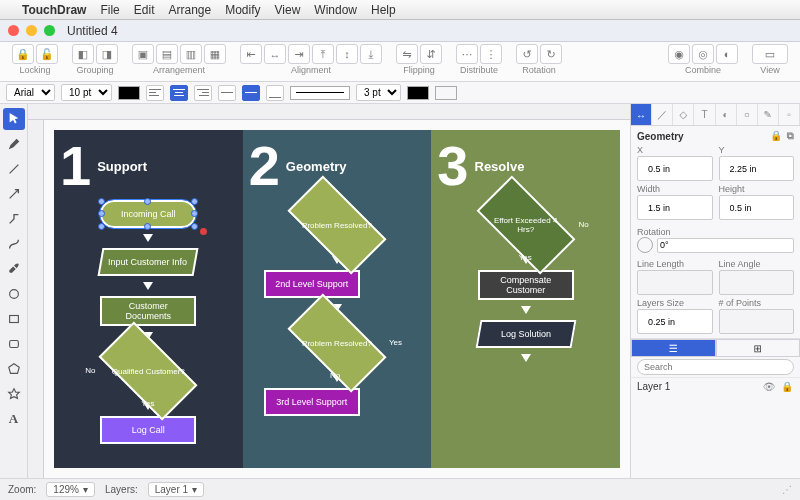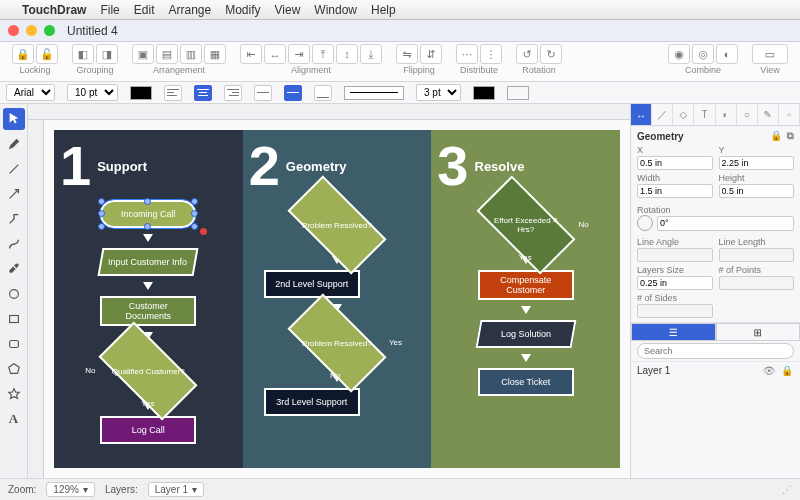--- a/index.html
+++ b/index.html
@@ -16,21 +16,21 @@
 .doc-title{font-size:12px;color:#333;}
 
 .toolbar { height:40px; background:#fbfbfc; border-bottom:1px solid #d6d6dd; display:flex; align-items:flex-start; padding:2px 8px; gap:6px; }
 .tgroup { display:flex; flex-direction:column; align-items:center; gap:1px; padding:0 4px;}
 .tgroup .row{display:flex;gap:2px;}
 .tgroup .lbl{font-size:9px;color:#888;}
 .tbtn{width:22px;height:20px;border:1px solid #d0d0d8;border-radius:3px;background:#fff;display:flex;align-items:center;justify-content:center;color:#777;font-size:11px;}
 .tbtn.wide{width:36px;}
 .spacer{flex:1;}
 
-.optbar { height:22px; background:#f7f7f9; border-bottom:1px solid #d6d6dd; display:flex; align-items:center; padding:0 6px; gap:12px; font-size:10px;}
+.optbar { height:22px; background:#f7f7f9; border-bottom:1px solid #d6d6dd; display:flex; align-items:center; padding:0 6px; gap:6px; font-size:10px;}
 .optbar select,.optbar input{height:17px;font-size:10px;border:1px solid #ccc;border-radius:2px;background:#fff;padding:0 3px;}
 .swatch{width:22px;height:14px;border:1px solid #aaa;}
 .linestyle{width:60px;height:14px;border:1px solid #aaa;background:#fff;display:flex;align-items:center;justify-content:center;}
 .linestyle::after{content:"";width:48px;height:1px;background:#000;}
 .albtn{width:18px;height:16px;border:1px solid #ccc;background:#fff;border-radius:2px;display:flex;flex-direction:column;gap:2px;padding:2px;justify-content:center;}
 .albtn span{height:1px;background:#777;display:block;}
 
 .workarea { display:flex; height:374px; }
 
 .tools { width:28px; background:#f1f1f3; border-right:1px solid #d6d6dd; display:flex; flex-direction:column; align-items:center; padding:4px 0; gap:3px;}
@@ -52,38 +52,38 @@
 .colhead{display:flex;align-items:center;gap:6px;margin-bottom:6px;}
 .colnum{font-size:56px;font-weight:700;line-height:1;}
 .coltitle{font-size:13px;font-weight:600;}
 .node{margin:6px auto;width:96px;min-height:28px;display:flex;align-items:center;justify-content:center;text-align:center;font-size:9px;color:#fff;border:2px solid #fff;padding:3px;}
 .terminator{border-radius:16px;background:#9db056;position:relative;}
 .terminator.selected{outline:1px solid #3680ff;}
 .handle{position:absolute;width:7px;height:7px;background:#9bb9ff;border:1px solid #2a5fd0;border-radius:50%;}
 .io{background:#6b8740;transform:skewX(-10deg);}
 .io>span{display:block;transform:skewX(10deg);}
 .process{background:#35506a;}
-.process.dark{background:#0f172a;margin-left:15px;}
+.process.dark{background:#a21caf;margin-left:15px;}
 .decision{width:90px;height:50px;margin:6px auto;position:relative;}
 .decision .d{position:absolute;inset:0;background:#9db056;border:2px solid #fff;transform:rotate(45deg);}
 .decision .t{position:absolute;inset:0;display:flex;align-items:center;justify-content:center;font-size:8px;text-align:center;color:#fff;padding:8px;}
 .arrow{width:0;height:0;border-left:5px solid transparent;border-right:5px solid transparent;border-top:8px solid #fff;margin:2px auto;}
 .edgelbl{position:absolute;font-size:8px;color:#fff;}
 .conn-dot{position:absolute;width:7px;height:7px;background:#e04040;border-radius:50%;}
 
 .inspector{width:170px;background:#f7f7f9;border-left:1px solid #d6d6dd;display:flex;flex-direction:column;font-size:10px;}
 .itabs{height:22px;display:flex;border-bottom:1px solid #d6d6dd;background:#f7f7f9;}
 .itab{flex:1;display:flex;align-items:center;justify-content:center;color:#888;border-right:1px solid #e0e0e4;}
 .itab.sel{background:#3763d6;color:#fff;}
 .isec{padding:4px 6px;border-bottom:1px solid #e0e0e6;}
 .isec h4{font-size:10px;font-weight:600;margin-bottom:3px;display:flex;justify-content:space-between;align-items:center;}
 .isec h4 .icons{display:flex;gap:4px;color:#888;font-size:10px;}
 .fgrid{display:grid;grid-template-columns:1fr 1fr;gap:3px 6px;}
 .fcell label{display:block;font-size:9px;color:#777;margin-bottom:1px;}
-.fcell input{width:100%;height:14px;font-size:9px;border:1px solid #ccc;border-radius:2px;padding:0 2px;}
+.fcell input{width:100%;height:25px;font-size:9px;border:1px solid #ccc;border-radius:2px;padding:0 10px;}
 .layertabs{display:flex;height:18px;}
 .layertabs .lt{flex:1;display:flex;align-items:center;justify-content:center;border:1px solid #d0d0d6;}
 .layertabs .lt.sel{background:#3763d6;color:#fff;}
 .layershead{display:flex;align-items:center;justify-content:space-between;padding:3px 6px;font-weight:600;}
 .layershead .btns{display:flex;gap:6px;color:#888;}
 .layersearch{padding:2px 6px;}
 .layersearch input{width:100%;height:16px;border:1px solid #ccc;border-radius:8px;padding:0 6px;font-size:9px;}
 .layer-row{display:flex;align-items:center;justify-content:space-between;padding:3px 6px;border-top:1px solid #e8e8ec;}
 .layer-row .ricons{display:flex;gap:6px;color:#888;font-size:10px;}
 
@@ -324,21 +324,21 @@
             <div class="arrow"></div>
             <div class="decision">
               <div class="d"></div>
                 <div class="t">
                   <span>Qualified Customer?</span>
                 </div>
               <span class="edgelbl" style="left:-18px;top:20px">No</span>
               <span class="edgelbl" style="left:38px;bottom:-12px">Yes</span>
             </div>
             <div class="arrow"></div>
-            <div class="node process" style="background:#701a75">
+            <div class="node process" style="background:#8b5cf6">
                 <span>Log Call</span>
               </div>
           </div>
 
           <div class="col col2">
             <div class="colhead">
                 <span class="colnum">2</span>
                 <span class="coltitle">Geometry</span>
               </div>
             <div class="decision">
@@ -373,31 +373,28 @@
               </div>
             <div class="decision">
               <div class="d" style="background:#5a7a3a"></div>
                 <div class="t">
                   <span>Effort Exceeded 4 Hrs?</span>
                 </div>
               <span class="edgelbl" style="right:-18px;top:20px">No</span>
               <span class="edgelbl" style="left:38px;bottom:-12px">Yes</span>
             </div>
             <div class="arrow"></div>
-            <div class="node process" style="background:#c2410c">
+            <div class="node process" style="background:#404040">
                 <span>Compensate Customer</span>
               </div>
             <div class="arrow"></div>
             <div class="node io" style="background:#2c3444">
                 <span>Log Solution</span>
               </div>
             <div class="arrow"></div>
-            <div class="node process" style="background:#35506a">
-                <span>Close Ticket</span>
-              </div>
           </div>
         </div>
       </div>
     </div>
   </div>
 
   <div class="inspector">
     <div class="itabs">
       <div class="itab sel">↔</div>
       <div class="itab">／</div>
@@ -422,25 +419,24 @@
         <div class="fcell"><label>Width</label><input value="1.5 in" style=""></div>
         <div class="fcell"><label>Height</label><input value="0.5 in" style=""></div>
       </div>
       <div style="margin-top:6px"><label style="font-size:9px;color:#777">Rotation</label>
         <div style="display:flex;gap:4px;align-items:center">
             <div style="width:16px;height:16px;border:1px solid #aaa;border-radius:50%"></div>
             <input style="flex: 1 1 0%; height: 15px; font-size: 9px; border: 1px solid rgb(204, 204, 204); border-radius: 2px; padding: 0px 2px;" value="0°">
           </div>
       </div>
       <div class="fgrid" style="margin-top:6px">
+        <div class="fcell"><label>Line Length</label><input disabled="" style=""></div>
         <div class="fcell"><label>Line Angle</label><input disabled="" style=""></div>
-        <div class="fcell"><label>Line Length</label><input disabled="" style=""></div>
         <div class="fcell"><label>Layers Size</label><input value="0.25 in" style=""></div>
         <div class="fcell"><label># of Points</label><input disabled="" style=""></div>
-        <div class="fcell"><label># of Sides</label><input disabled="" style=""></div>
       </div>
     </div>
     <div class="layertabs">
       <div class="lt sel">☰</div>
       <div class="lt">⊞</div>
     </div>
     <div class="layersearch"><input placeholder="Search" style=""></div>
     <div class="layer-row">
       <span>Layer 1</span>
       <span class="ricons">

